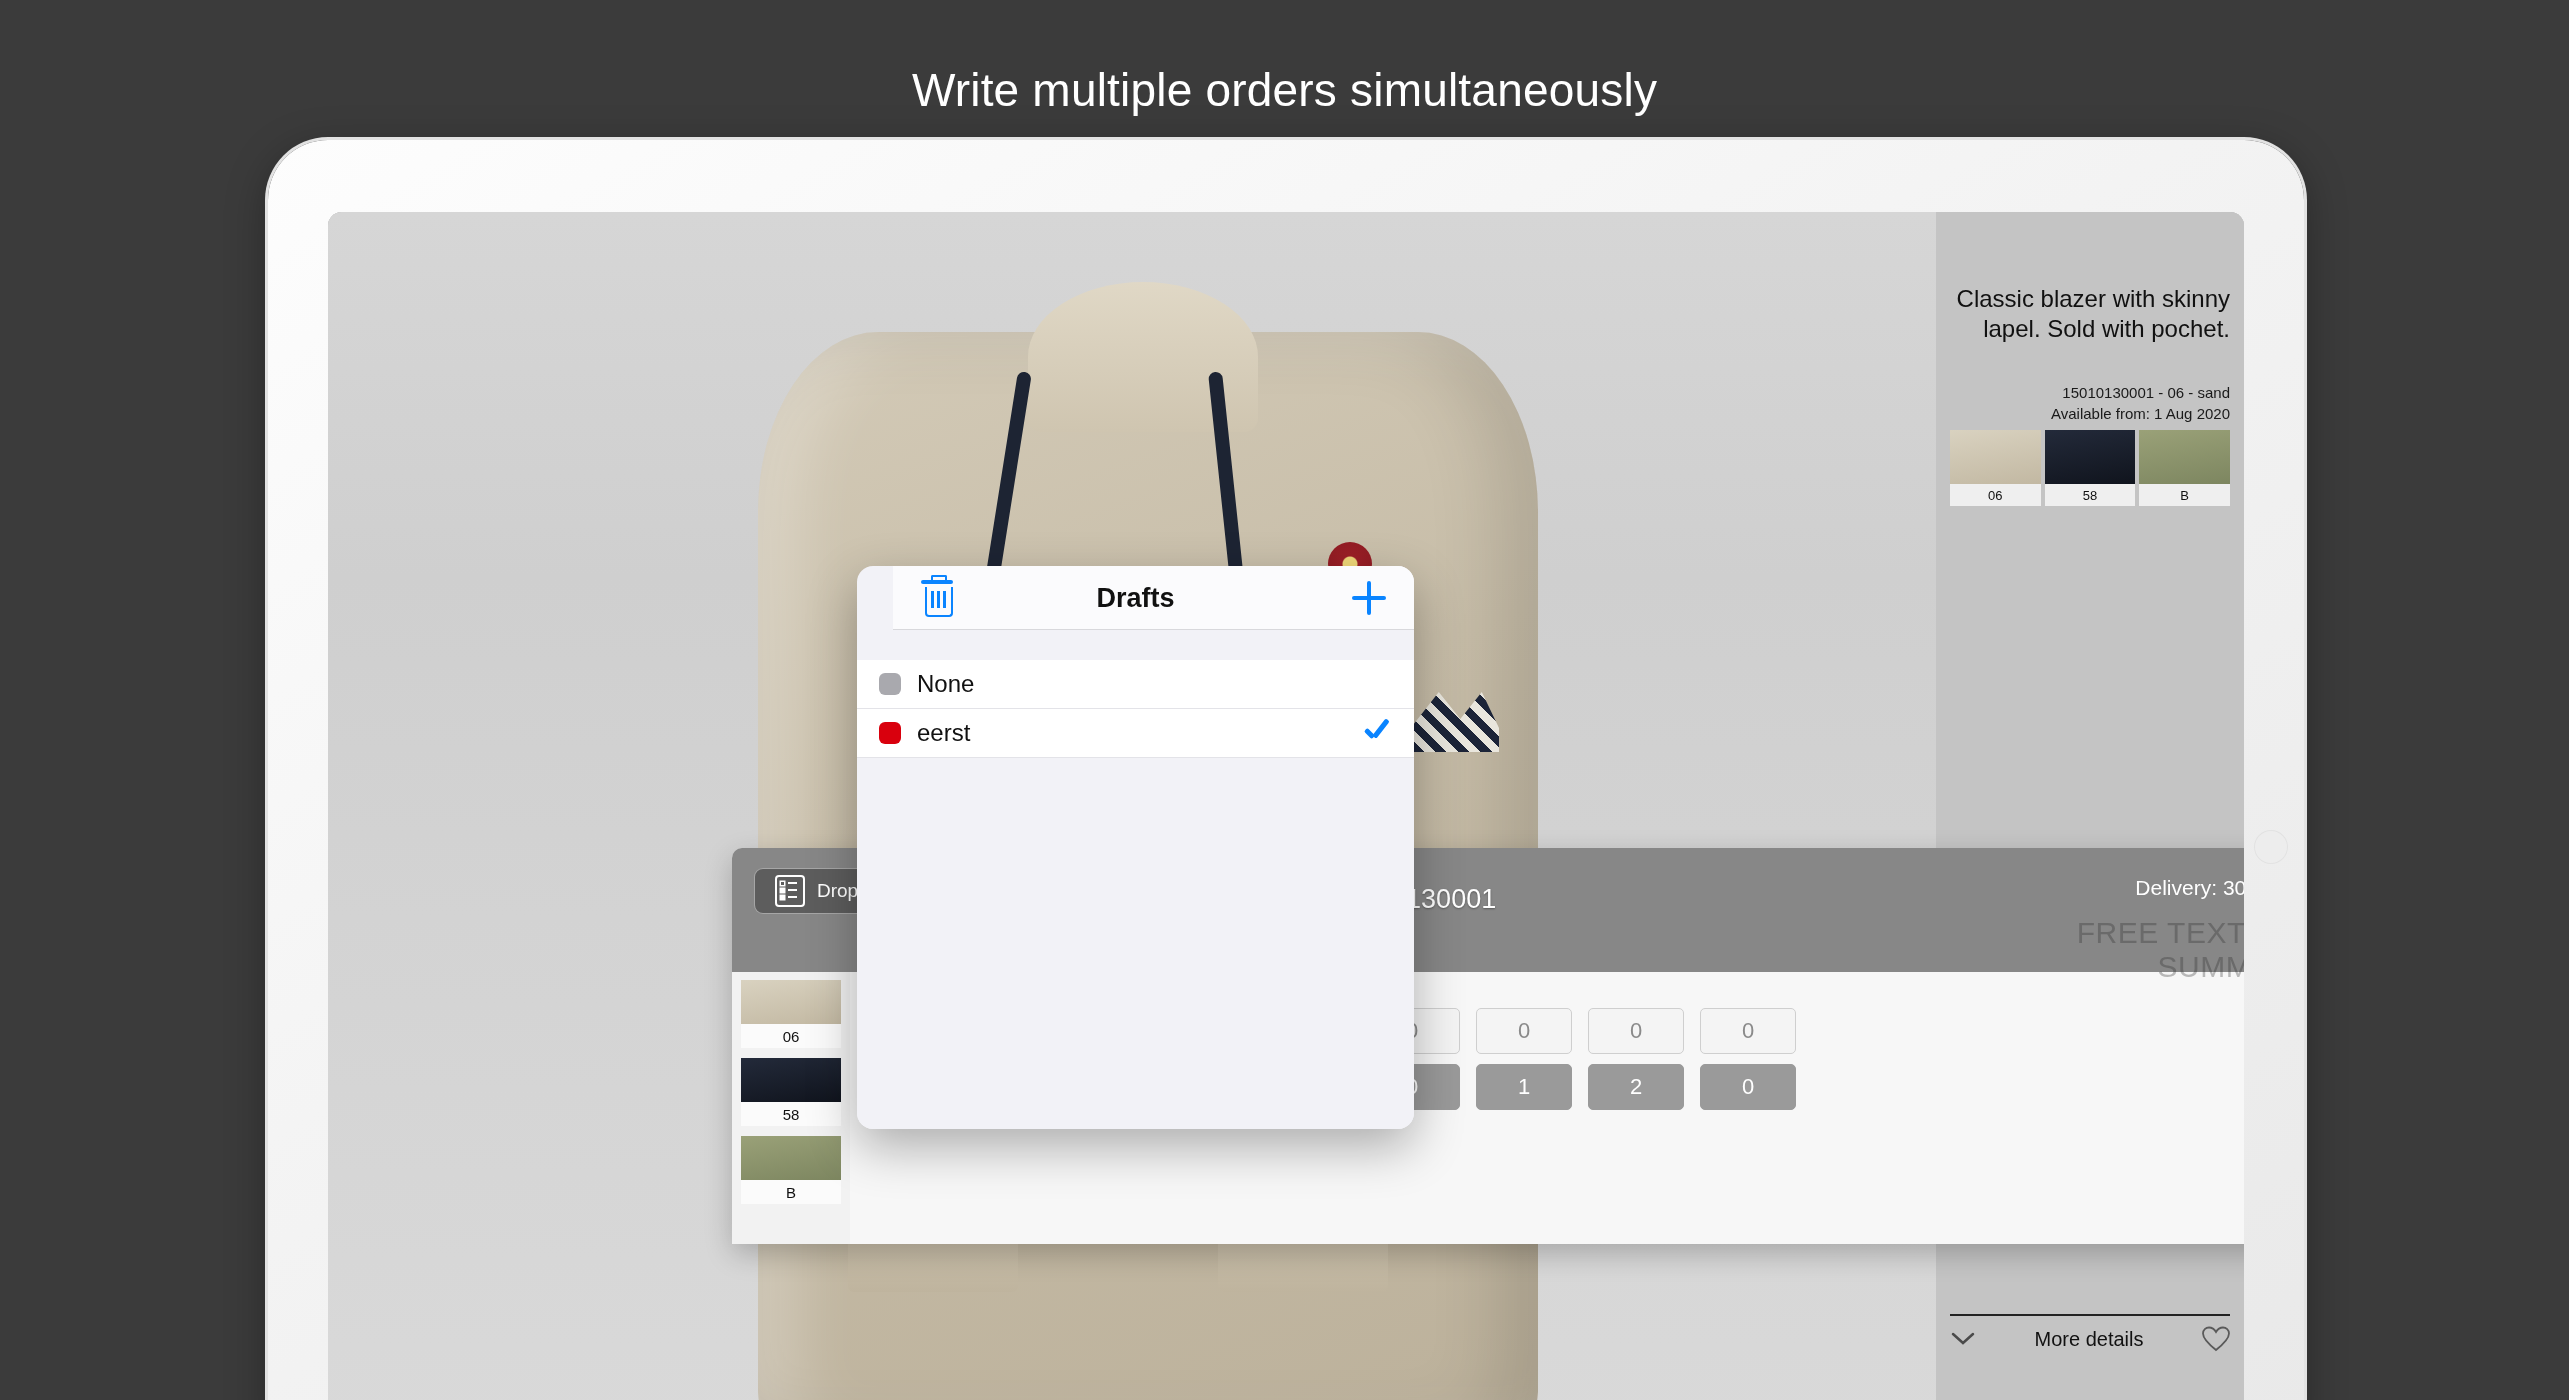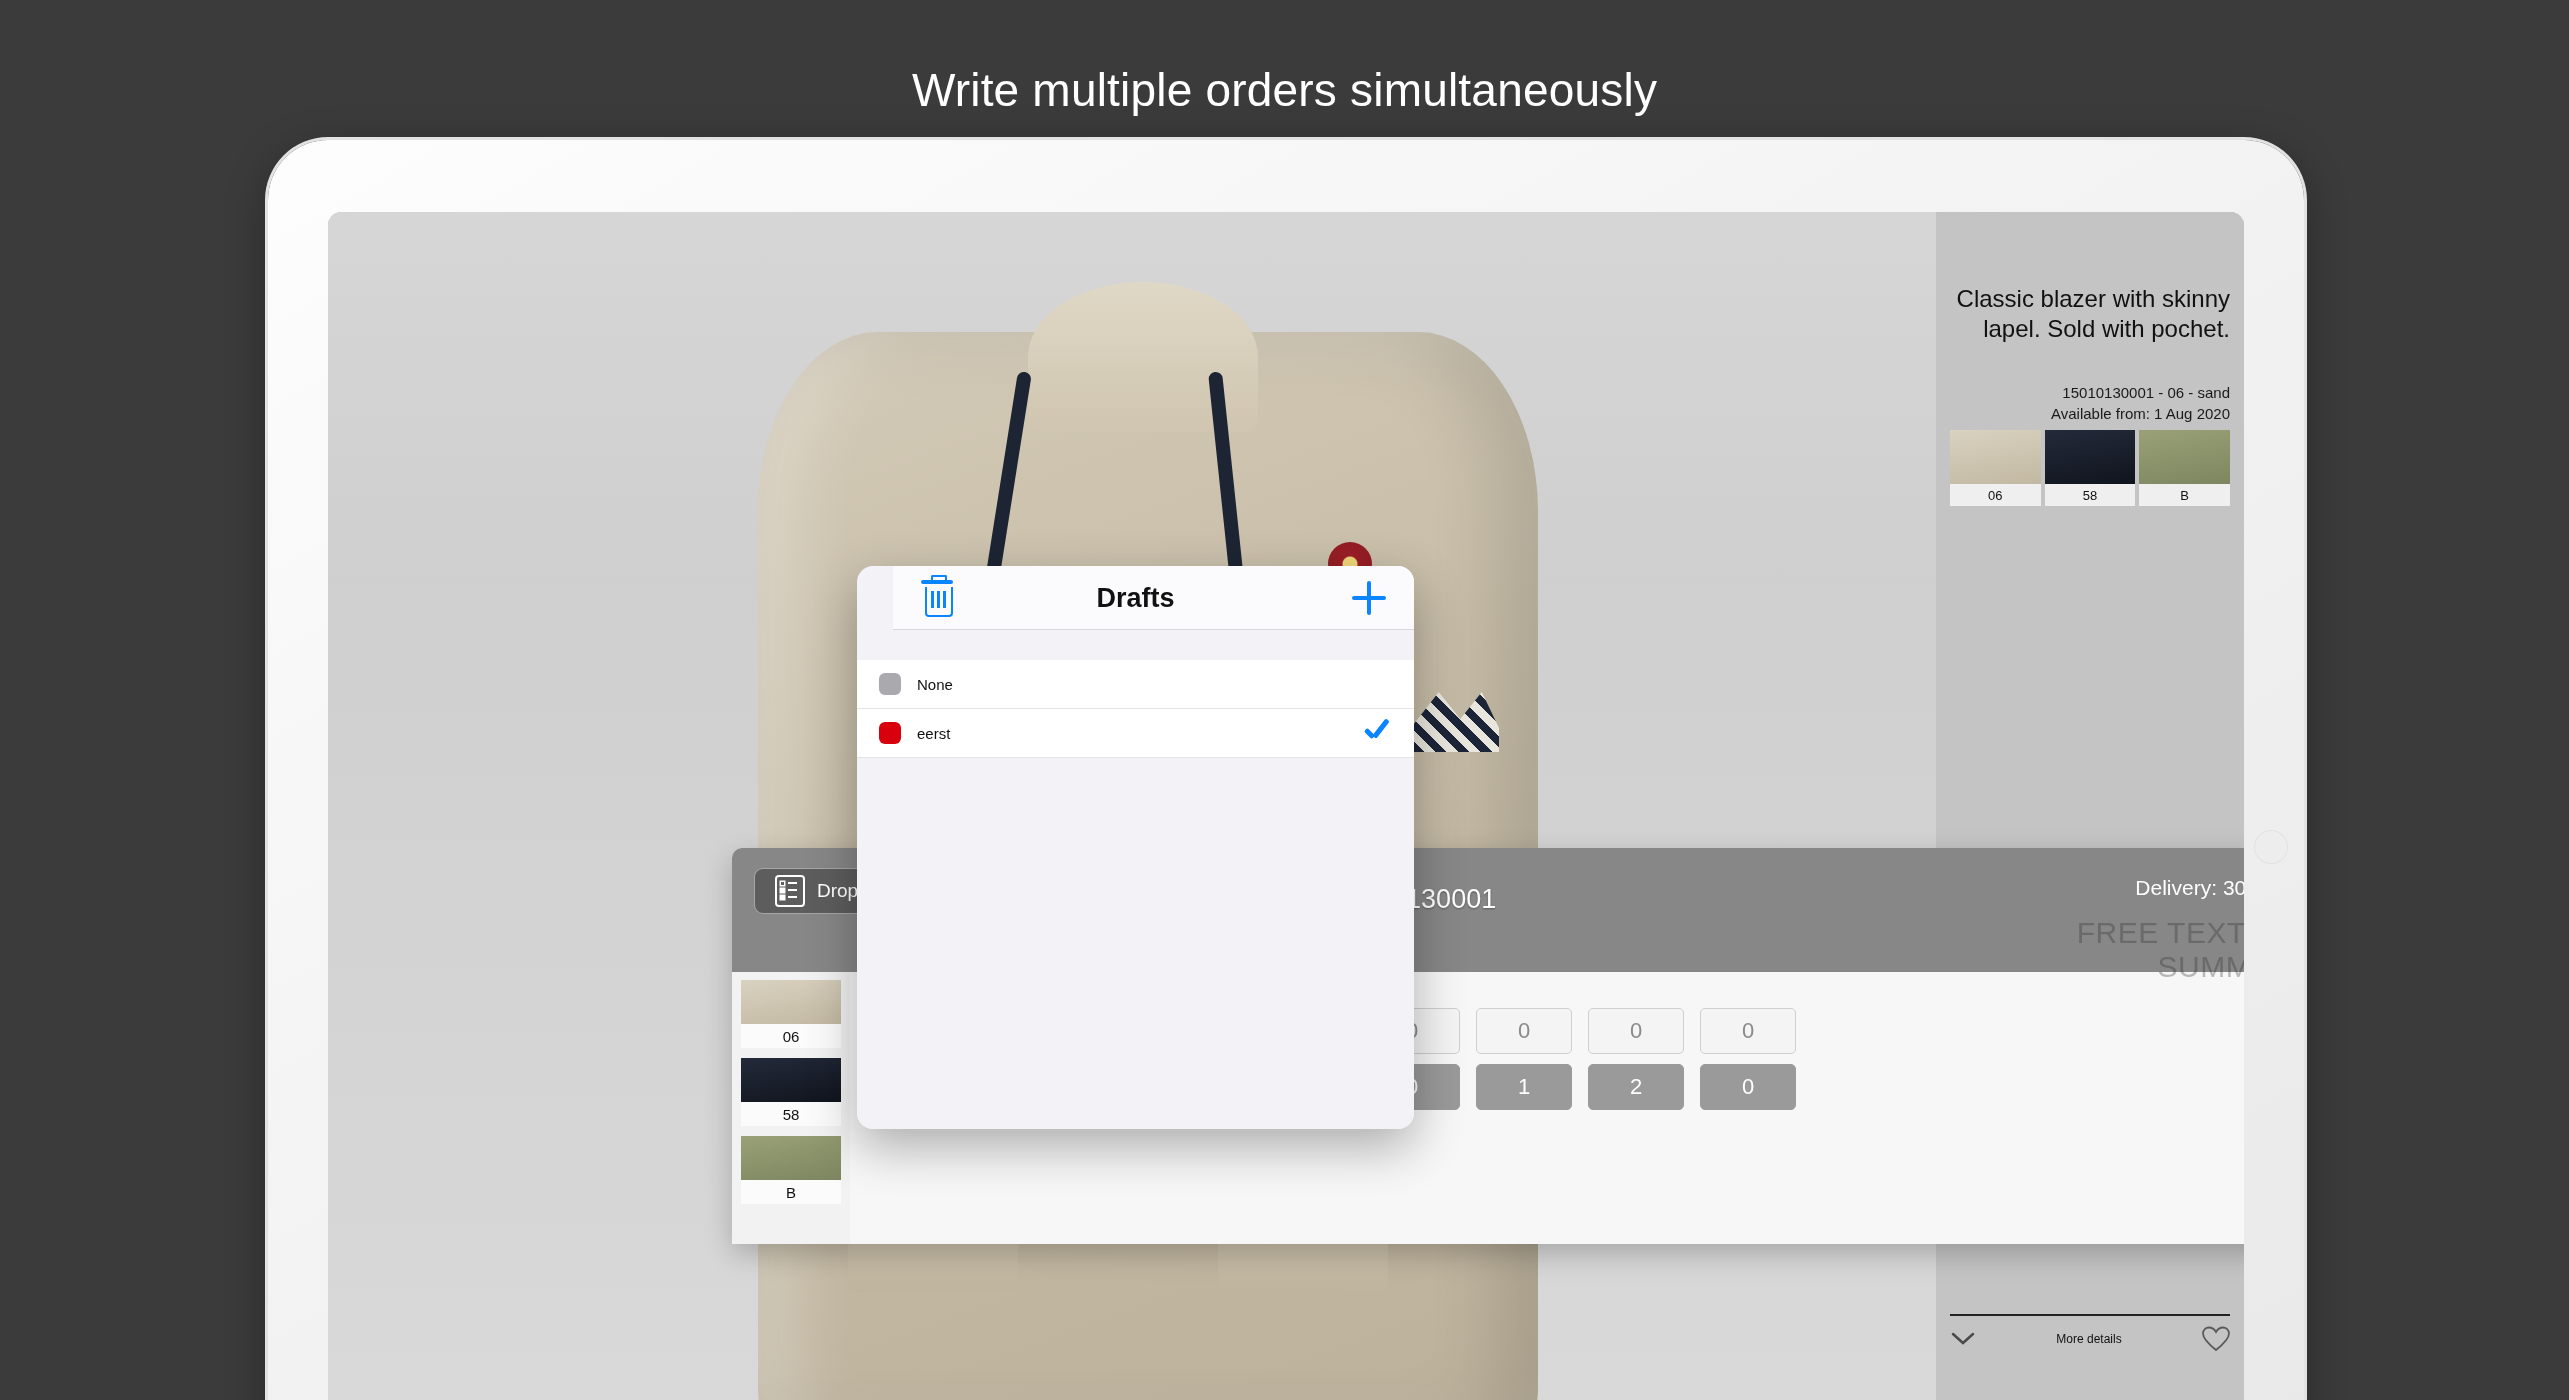--- a/index.html
+++ b/index.html
@@ -124,21 +124,21 @@
   }
   .shot-b:before,.shot-c:before{
     content:"";position:absolute;left:36%;top:56%;width:28%;height:26%;
     background:#2d2f33;border-radius:3px;
   }
   #rail .more{
     position:absolute;left:14px;right:14px;bottom:78px;
     border-top:2px solid #222;padding-top:10px;
     display:flex;align-items:center;justify-content:space-between;
   }
-  #rail .more .lbl{font-size:12px;color:#111;}
+  #rail .more .lbl{font-size:20px;color:#111;}
 
   
   #ordercard{
     position:absolute;left:404px;top:636px;width:1760px;height:396px;
     background:#f7f7f7;border-radius:10px;
     box-shadow:0 10px 28px rgba(0,0,0,.22);
   }
   #ordertop{
     position:absolute;left:0;top:0;width:1760px;height:124px;
     background:rgba(110,110,110,.82);border-radius:10px 10px 0 0;
@@ -240,21 +240,21 @@
   .plusicon:before{left:0;top:15px;width:34px;height:4px;}
   .plusicon:after{left:15px;top:0;width:4px;height:34px;}
 
   #drafts .spacer{height:30px;background:#f2f2f7;}
   #drafts .row{
     height:48px;background:#fff;display:flex;align-items:center;padding:0 22px;
     border-bottom:1px solid #e3e3e8;
   }
   #drafts .row:last-of-type{border-bottom:none;}
   #drafts .dot{width:22px;height:22px;border-radius:6px;margin-right:16px;flex:none;}
-  #drafts .rowlabel{font-size:15px;color:#111;flex:1;}
+  #drafts .rowlabel{font-size:24px;color:#111;flex:1;}
   .checkmark{
     width:30px;height:30px;position:relative;flex:none;
   }
   .checkmark:before{
     content:"";position:absolute;left:2px;top:13px;width:11px;height:5px;
     background:#0a84ff;border-radius:2px;transform:rotate(45deg);
   }
   .checkmark:after{
     content:"";position:absolute;left:8px;top:8px;width:22px;height:5px;
     background:#0a84ff;border-radius:2px;transform:rotate(-52deg);

